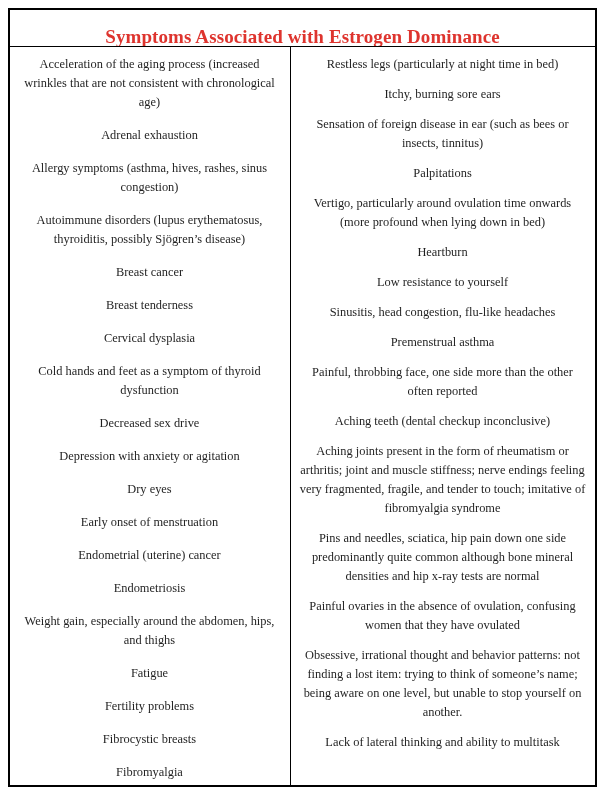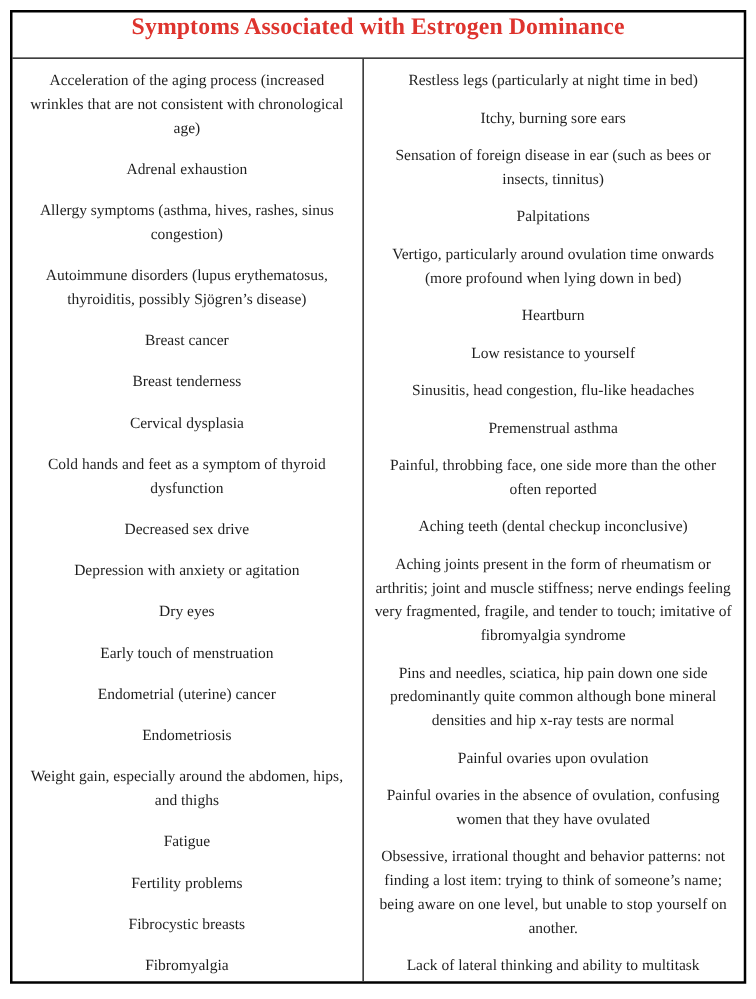--- a/index.html
+++ b/index.html
@@ -27,21 +27,21 @@
     border: 2px solid var(--border);
     display: flex;
     flex-direction: column;
     background: var(--page-background);
   }
   .title-row {
     height: 37px;
     flex: 0 0 37px;
     border-bottom: 1px solid var(--border);
     text-align: center;
-    padding-top: 1px;
+    padding-top: 16px;
     overflow: hidden;
   }
   .title-row h1 {
     font-size: 19px;
     font-weight: bold;
     color: var(--title-red);
     letter-spacing: 0.1px;
   }
   .body-row {
     flex: 1 1 auto;
@@ -81,21 +81,21 @@
           <p class="symptom">Adrenal exhaustion</p>
           <p class="symptom">Allergy symptoms (asthma, hives, rashes, sinus congestion)</p>
           <p class="symptom">Autoimmune disorders (lupus erythematosus, thyroiditis, possibly Sjögren’s disease)</p>
           <p class="symptom">Breast cancer</p>
           <p class="symptom">Breast tenderness</p>
           <p class="symptom">Cervical dysplasia</p>
           <p class="symptom">Cold hands and feet as a symptom of thyroid dysfunction</p>
           <p class="symptom">Decreased sex drive</p>
           <p class="symptom">Depression with anxiety or agitation</p>
           <p class="symptom">Dry eyes</p>
-          <p class="symptom">Early touch of menstruation</p>
+          <p class="symptom">Early onset of menstruation</p>
           <p class="symptom">Endometrial (uterine) cancer</p>
           <p class="symptom">Endometriosis</p>
           <p class="symptom">Weight gain, especially around the abdomen, hips, and thighs</p>
           <p class="symptom">Fatigue</p>
           <p class="symptom">Fertility problems</p>
           <p class="symptom">Fibrocystic breasts</p>
           <p class="symptom">Fibromyalgia</p>
         </div>
       <div class="col col-right" id="col-right">
           <p class="symptom">Restless legs (particularly at night time in bed)</p>
@@ -104,20 +104,19 @@
           <p class="symptom">Palpitations</p>
           <p class="symptom">Vertigo, particularly around ovulation time onwards (more profound when lying down in bed)</p>
           <p class="symptom">Heartburn</p>
           <p class="symptom">Low resistance to yourself</p>
           <p class="symptom">Sinusitis, head congestion, flu-like headaches</p>
           <p class="symptom">Premenstrual asthma</p>
           <p class="symptom">Painful, throbbing face, one side more than the other often reported</p>
           <p class="symptom">Aching teeth (dental checkup inconclusive)</p>
           <p class="symptom">Aching joints present in the form of rheumatism or arthritis; joint and muscle stiffness; nerve endings feeling very fragmented, fragile, and tender to touch; imitative of fibromyalgia syndrome</p>
           <p class="symptom">Pins and needles, sciatica, hip pain down one side predominantly quite common although bone mineral densities and hip x-ray tests are normal</p>
-          <p class="symptom">Painful ovaries upon ovulation</p>
           <p class="symptom">Painful ovaries in the absence of ovulation, confusing women that they have ovulated</p>
           <p class="symptom">Obsessive, irrational thought and behavior patterns: not finding a lost item: trying to think of someone’s name; being aware on one level, but unable to stop yourself on another.</p>
           <p class="symptom">Lack of lateral thinking and ability to multitask</p>
         </div>
     </div>
   </div>
 </div>
 
 </body></html>

